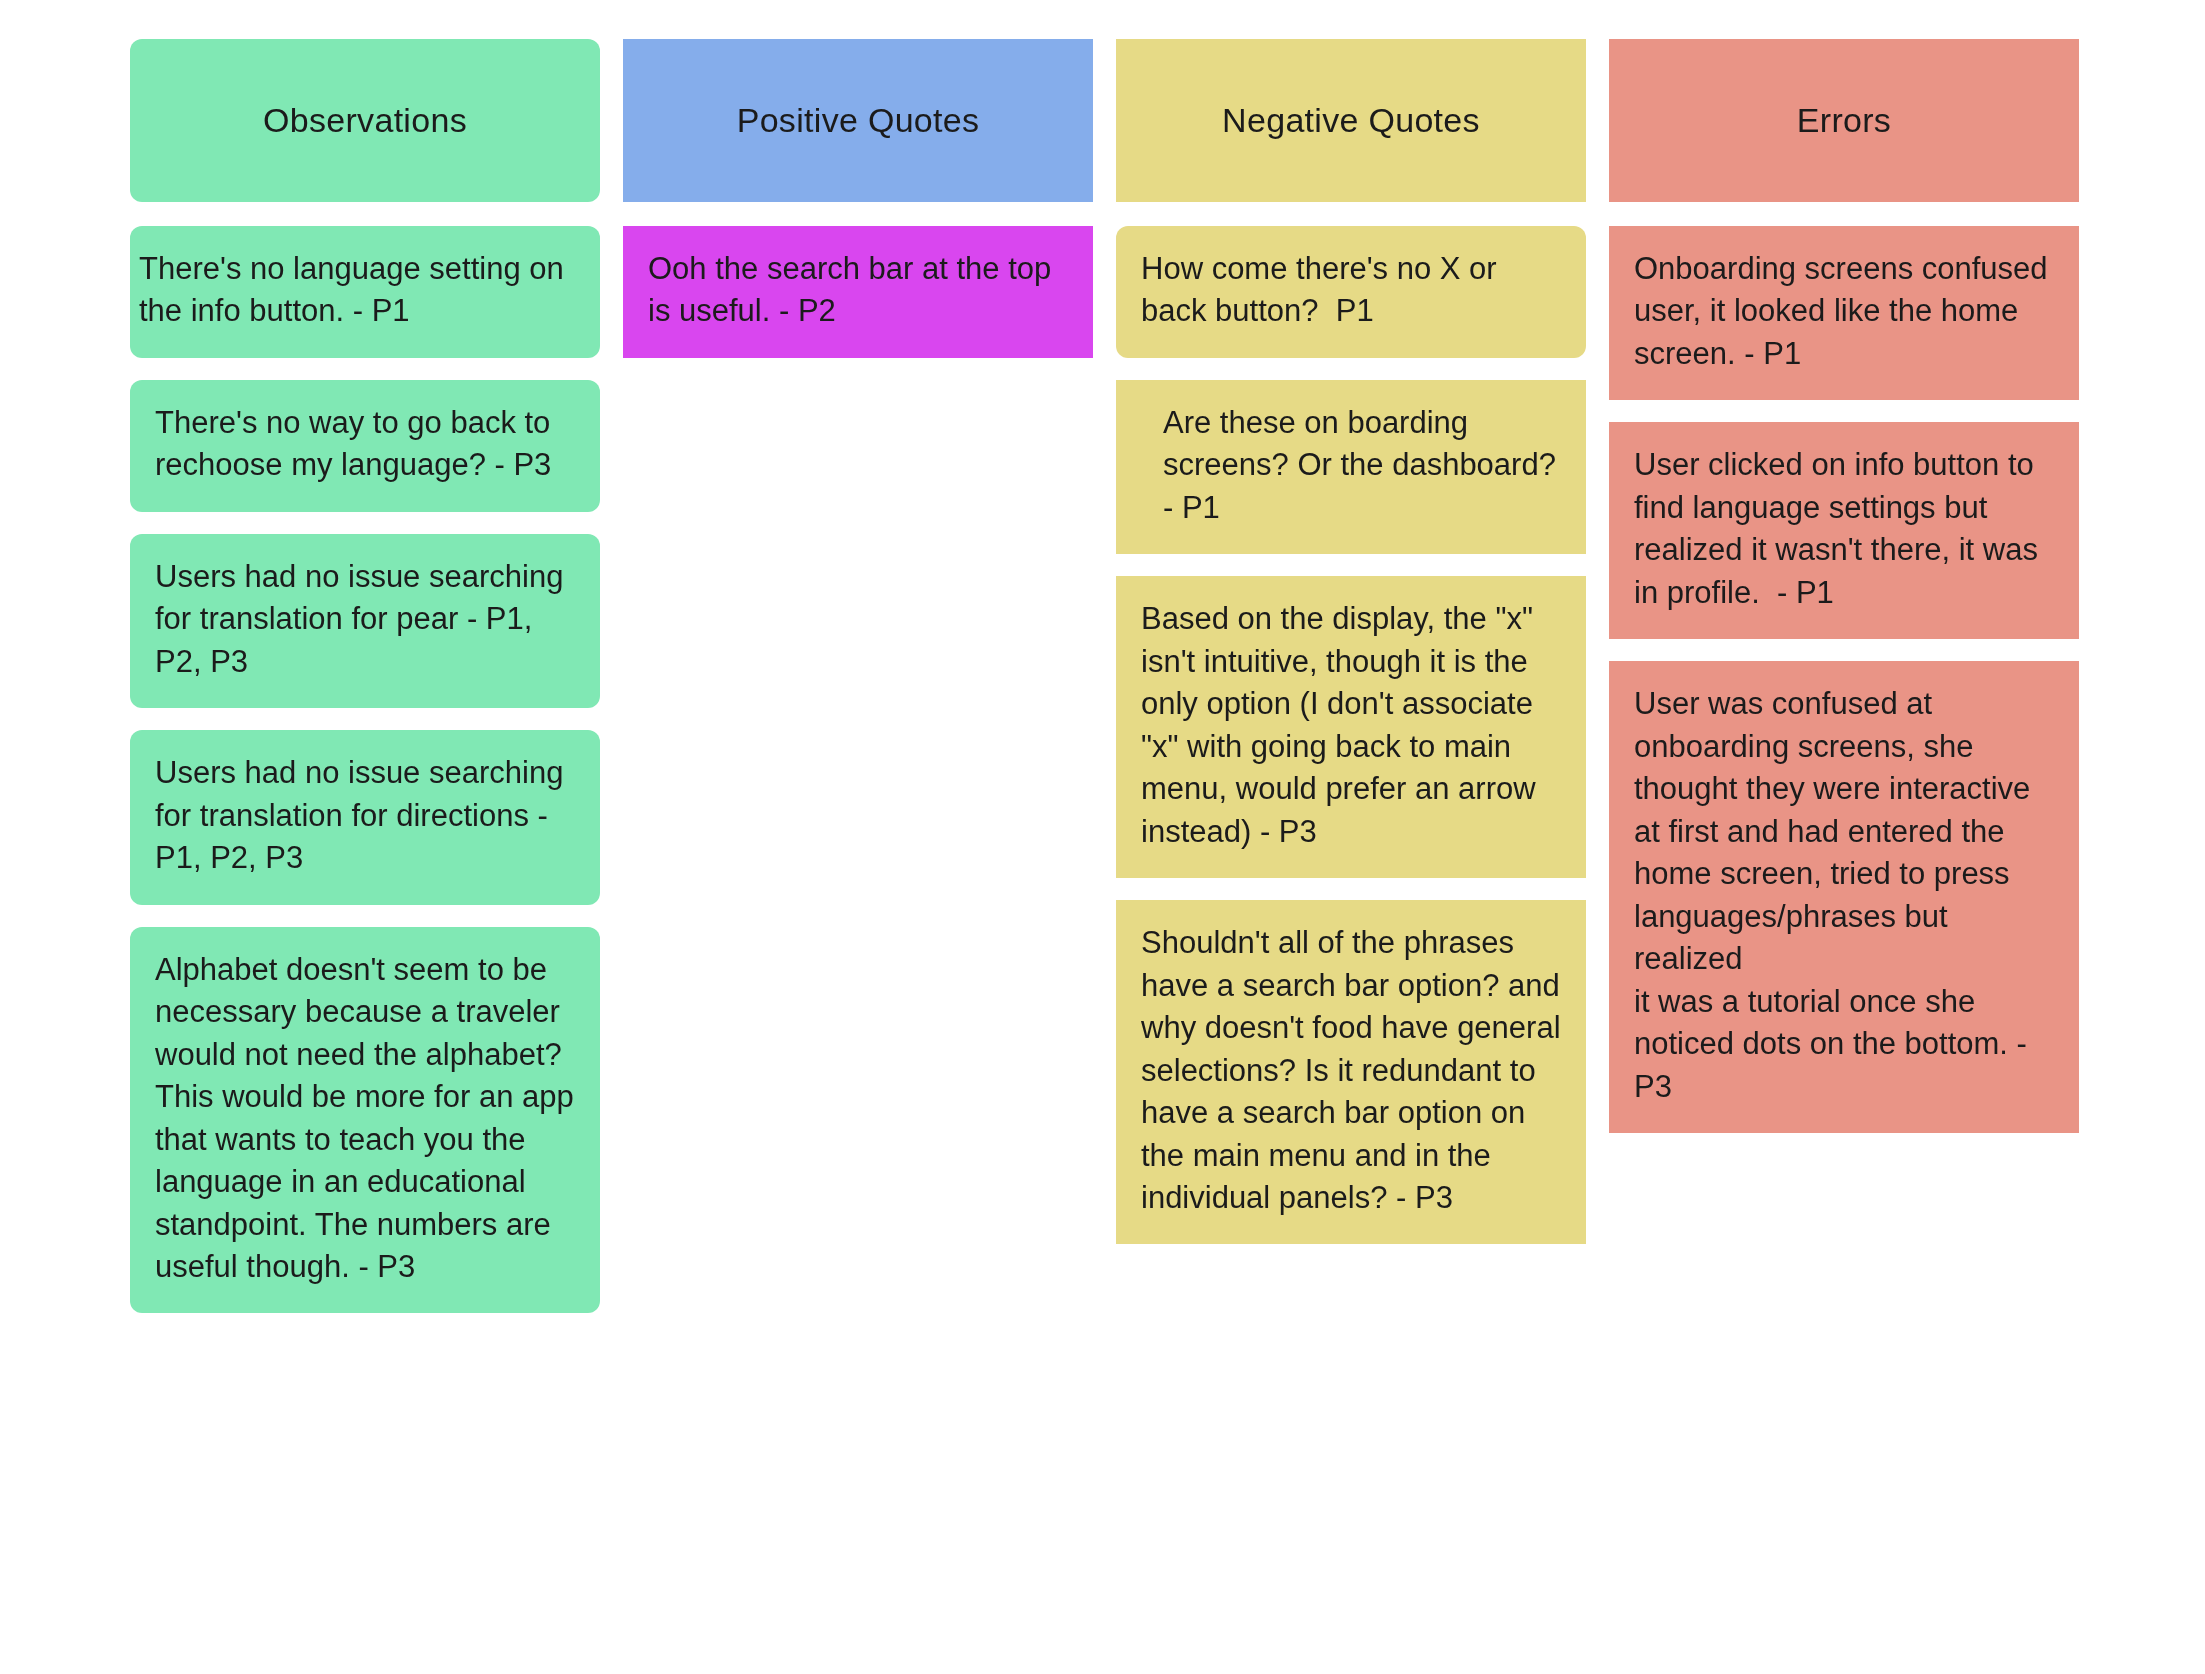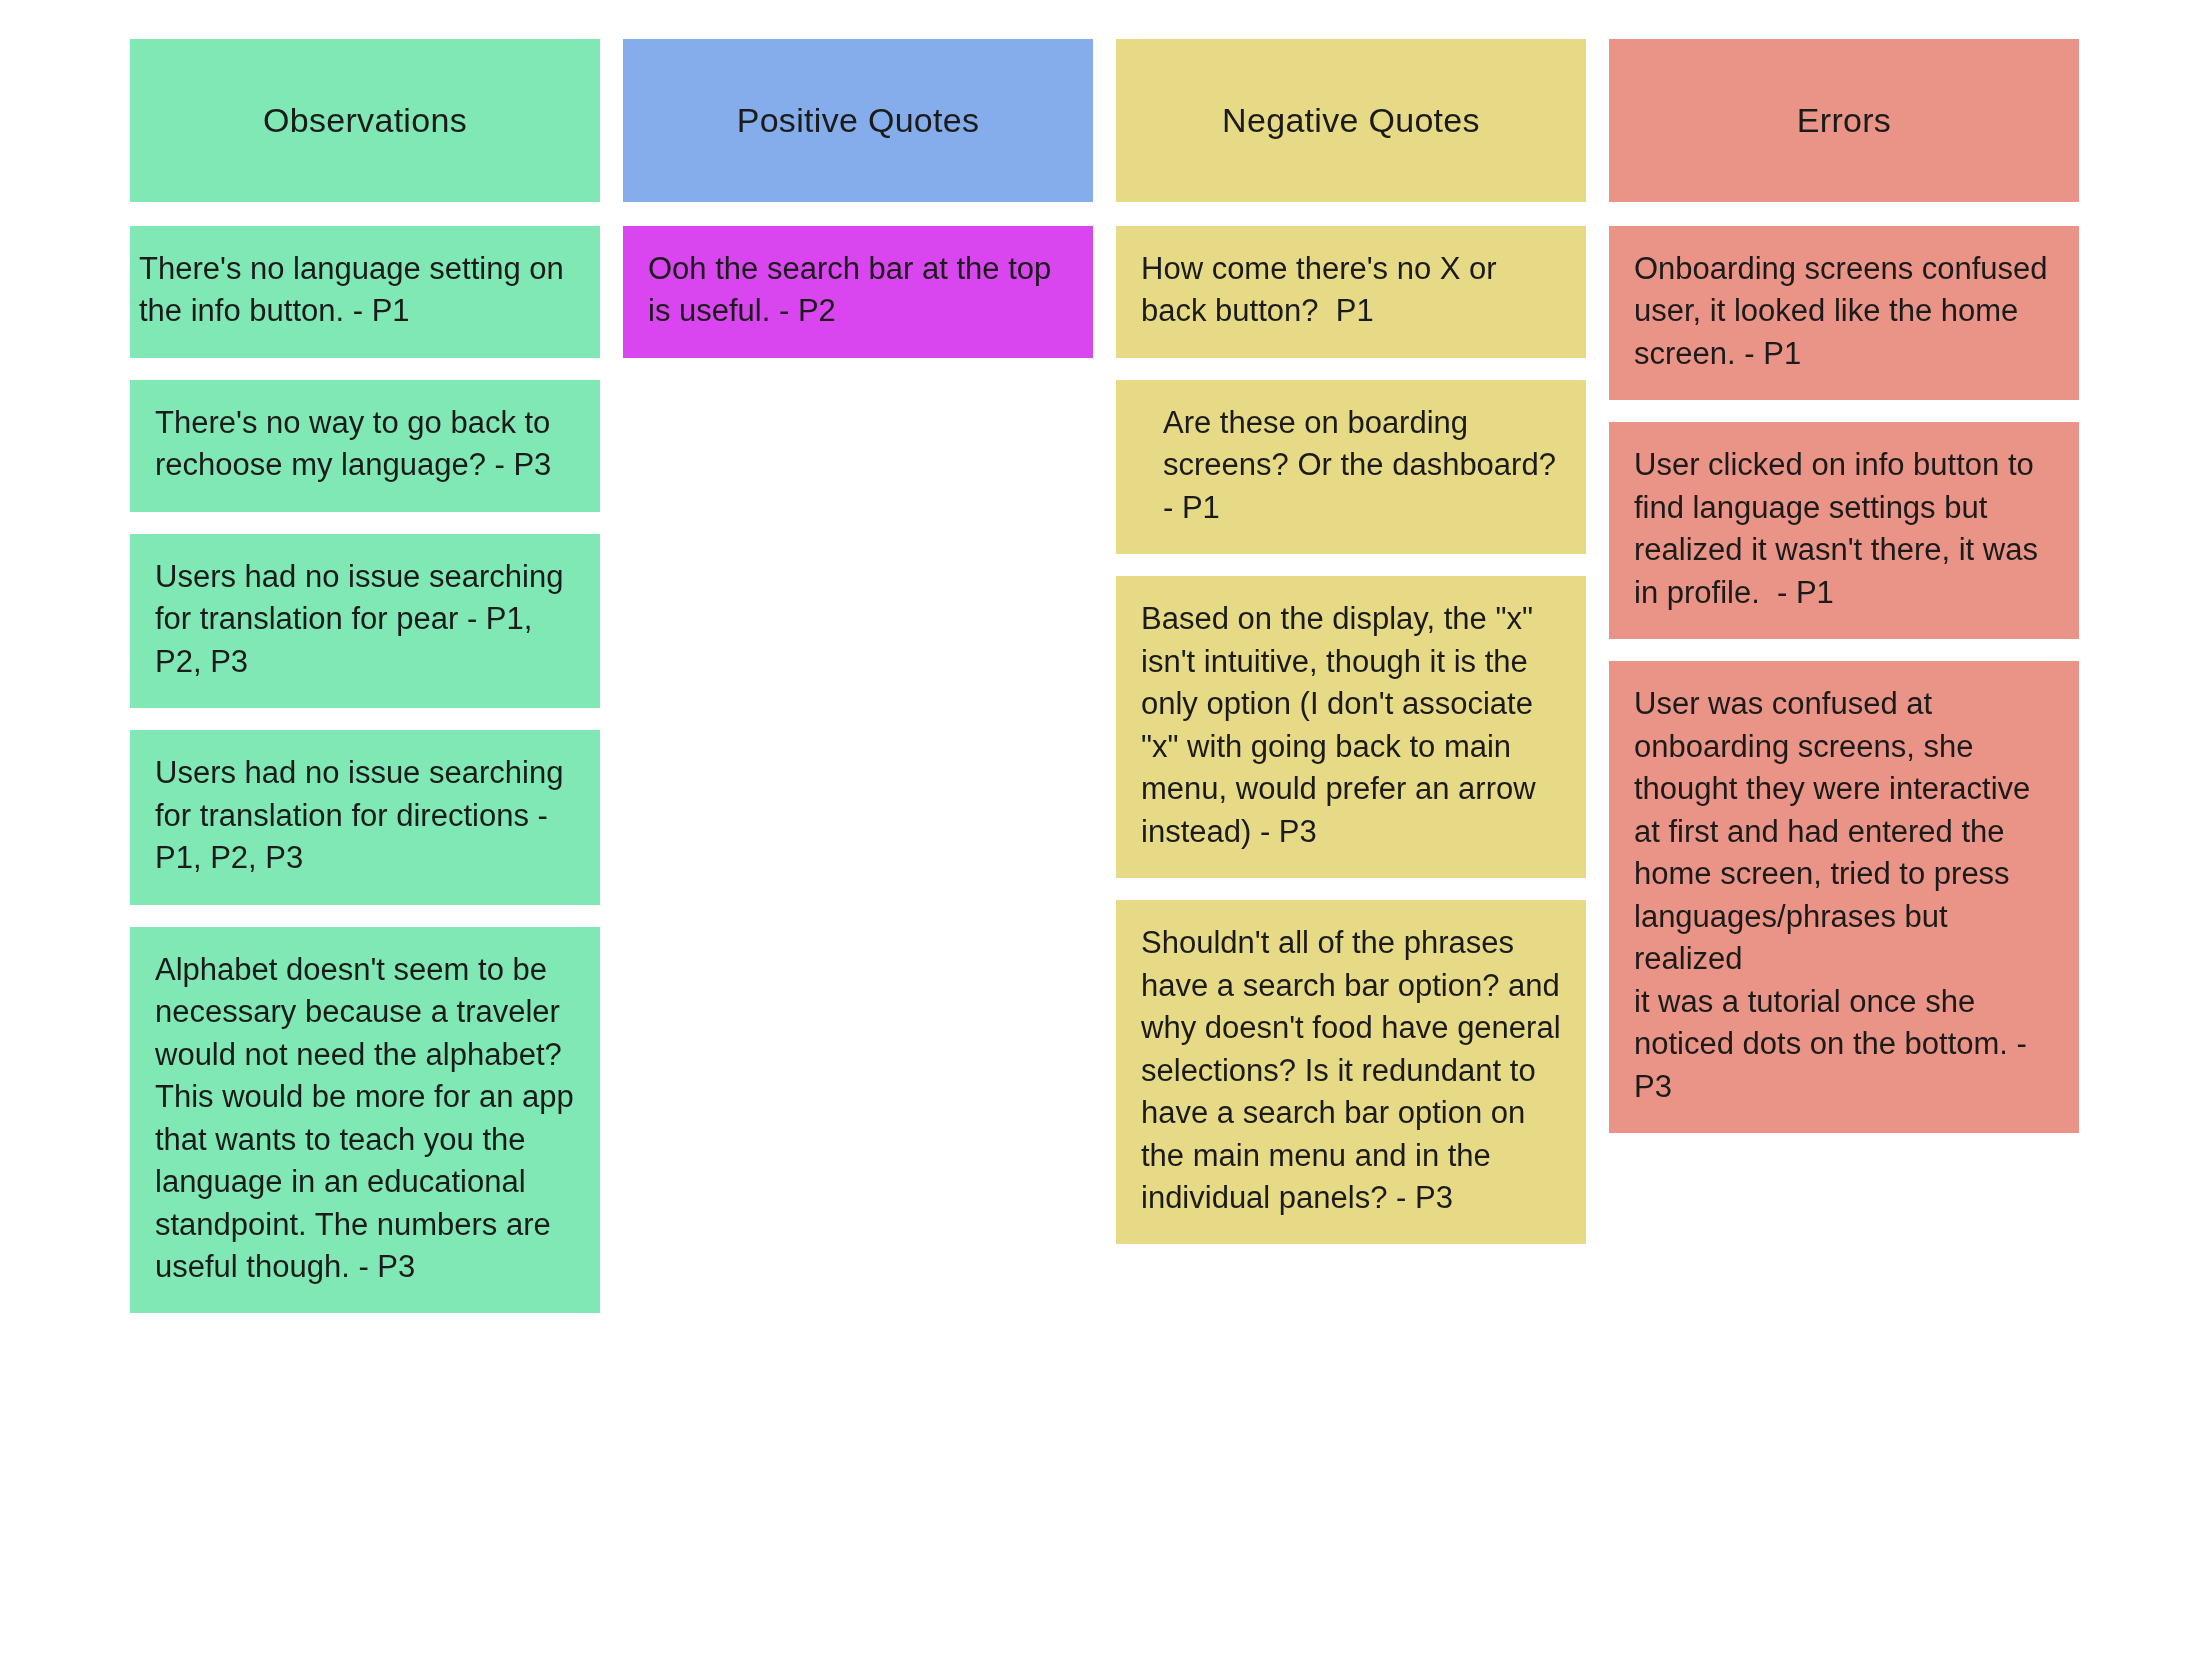--- a/index.html
+++ b/index.html
@@ -54,21 +54,21 @@
     box-sizing: border-box;
     padding: 22px 25px 25px 25px;
     font-size: 31px;
     line-height: 1.37;
     color: #1b1b1b;
     white-space: pre-wrap;
     word-wrap: break-word;
   }
   
   .c-observations .column-header,
-  .c-observations .note { background: #80e8b4; }
+  .c-observations .note { background: #80e8b4; border-radius: 12px; }
   .c-positive .column-header,
   .c-positive .note { background: #85adeb; }
   .c-negative .column-header,
   .c-negative .note { background: #e6da86; }
   .c-errors .column-header,
   .c-errors .note { background: #e99486; }
 </style>
 </head>
 <body>
 
@@ -95,21 +95,21 @@
     <div class="notes">
       <div class="note" style="background: #d946ef;">Ooh the search bar at the top is useful. - P2</div>
     </div>
   </div>
 
   <div class="column c-negative">
     <div class="column-header" style="background: rgb(230, 218, 134);">
       <span class="column-header-label">Negative Quotes</span>
     </div>
     <div class="notes">
-      <div class="note" style="background: rgb(230, 218, 134);">How come there's no X or back button?  P1</div>
+      <div class="note" style="background: rgb(230, 218, 134); border-radius: 12px;">How come there's no X or back button?  P1</div>
       <div class="note" style="background: rgb(230, 218, 134); padding-left: 47px;">Are these on boarding screens? Or the dashboard? - P1</div>
       <div class="note" style="background: rgb(230, 218, 134);">Based on the display, the "x" isn't intuitive, though it is the only option (I don't associate "x" with going back to main menu, would prefer an arrow instead) - P3</div>
       <div class="note" style="background: rgb(230, 218, 134);">Shouldn't all of the phrases have a search bar option? and why doesn't food have general selections? Is it redundant to have a search bar option on the main menu and in the individual panels? - P3</div>
     </div>
   </div>
 
   <div class="column c-errors">
     <div class="column-header" style="background: rgb(233, 148, 134);">
       <span class="column-header-label">Errors</span>
     </div>

